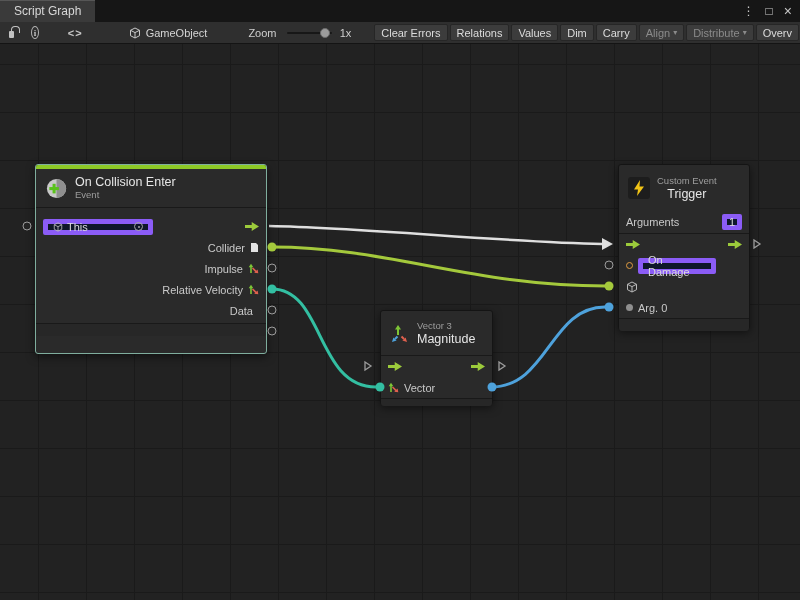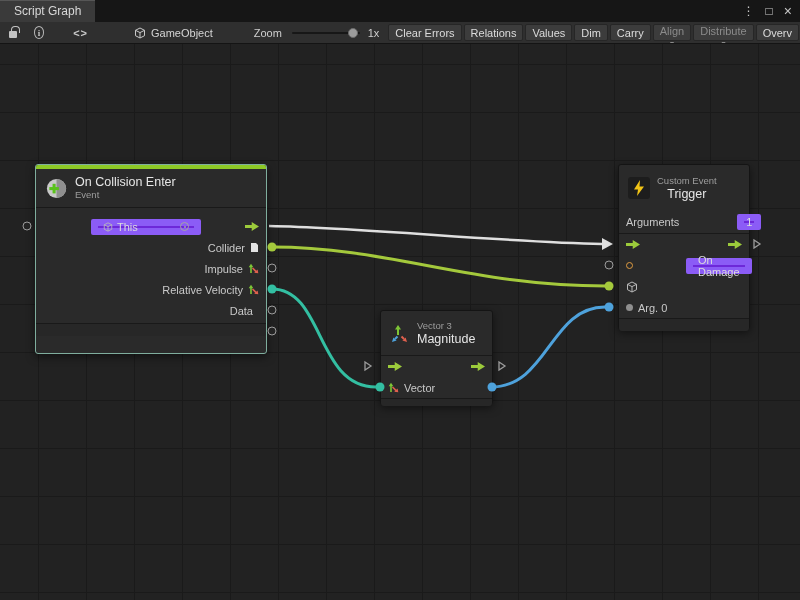--- a/index.html
+++ b/index.html
@@ -22,25 +22,25 @@
     border:1.5px solid #c2c2c2; border-bottom:none; border-radius:4px 4px 0 0; }
   .info { width:13px; height:13px; border:1px solid #b5b5b5; border-radius:50%; color:#c5c5c5;
     font-size:9px; font-weight:bold; display:flex; align-items:center; justify-content:center;
     margin-left:17px; font-family:"Liberation Serif",serif; }
   .codeicon { margin-left:29px; color:#c9c9c9; font-size:11px; letter-spacing:1px; font-weight:bold; }
   .go { display:flex; align-items:center; gap:5px; margin-left:46px; color:#d5d5d5; }
   .zoomlab { margin-left:41px; color:#cfcfcf; }
   .slider { width:88px; height:2px; background:#171717; border-radius:1px; position:relative; margin:0 8px 0 10px; }
   .slider .handle { position:absolute; right:2px; top:-4px; width:10px; height:10px; border-radius:50%;
     background:#9c9c9c; border:1px solid #6b6b6b; }
-  .zoomval { color:#cfcfcf; margin-right:8px;text-align:center; }
+  .zoomval { color:#cfcfcf; margin-right:22px;text-align:center; }
   .tbtn { background:#3c3c3c; border:1px solid #262626; border-radius:2px; height:17px;
     padding:0 6px; margin:12px 1px; font-size:11px; color:#dcdcdc; display:inline-flex;
     align-items:center; gap:3px; flex:none; }
-  .tbtn.dis { color:#8b8b8b;flex-direction:column; }
+  .tbtn.dis { color:#8b8b8b; }
   .caret { font-size:8px; line-height:1; }
 
   
   .canvas { position:relative; width:800px; height:556px; background-color:#222222;
     background-image: linear-gradient(#1a1a1a 1px, transparent 1px),
                       linear-gradient(90deg,#1a1a1a 1px, transparent 1px);
     background-size:48px 48px; background-position:38px 20px; overflow:hidden; }
   .wires { position:absolute; left:0; top:0; z-index:1; }
 
   
@@ -54,22 +54,22 @@
   .row.out { justify-content:flex-end; }
   .row .plabel { color:#c9c9c9; }
   .node-footer { border-top:1px solid #191919; background:#272727; border-radius:0 0 3px 3px; }
 
   .event-node { left:35px; top:120px; width:232px; height:190px; border-color:#7fae9e; }
   .accent { height:4px; border-radius:2px 2px 0 0; background:#8cc826; }
   .event-node .node-header { height:38px; }
   .event-node .body { padding-top:8px; }
   .event-node .node-footer { height:13px; }
 
-  .field { display:flex; align-items:center; gap:4px; background:#6d28d9; border:7px solid #8b5cf6;
-    border-radius:2px; height:16px; padding:0 5px; color:#dcdcdc;margin-left:48px; }
+  .field { display:flex; align-items:center; gap:4px; background:#0f172a; border:5px solid #8b5cf6;
+    border-radius:2px; height:16px; padding:0 5px; color:#dcdcdc; }
   .this-field { width:110px; }
   .spacer { flex:1; }
   .target { width:9px; height:9px; border:1px solid #a5a5a5; border-radius:50%; position:relative; flex:none; }
   .target:after { content:""; position:absolute; inset:2.5px; background:#a5a5a5; border-radius:50%; }
 
   .farrow { width:14px; height:9px; background:#9ccb3b; flex:none;
     clip-path:polygon(0 32%,48% 32%,48% 0,100% 50%,48% 100%,48% 68%,0 68%); }
 
   .vector-node { left:380px; top:266px; width:113px; height:95px; }
   .vector-node .node-header { height:44px; }

